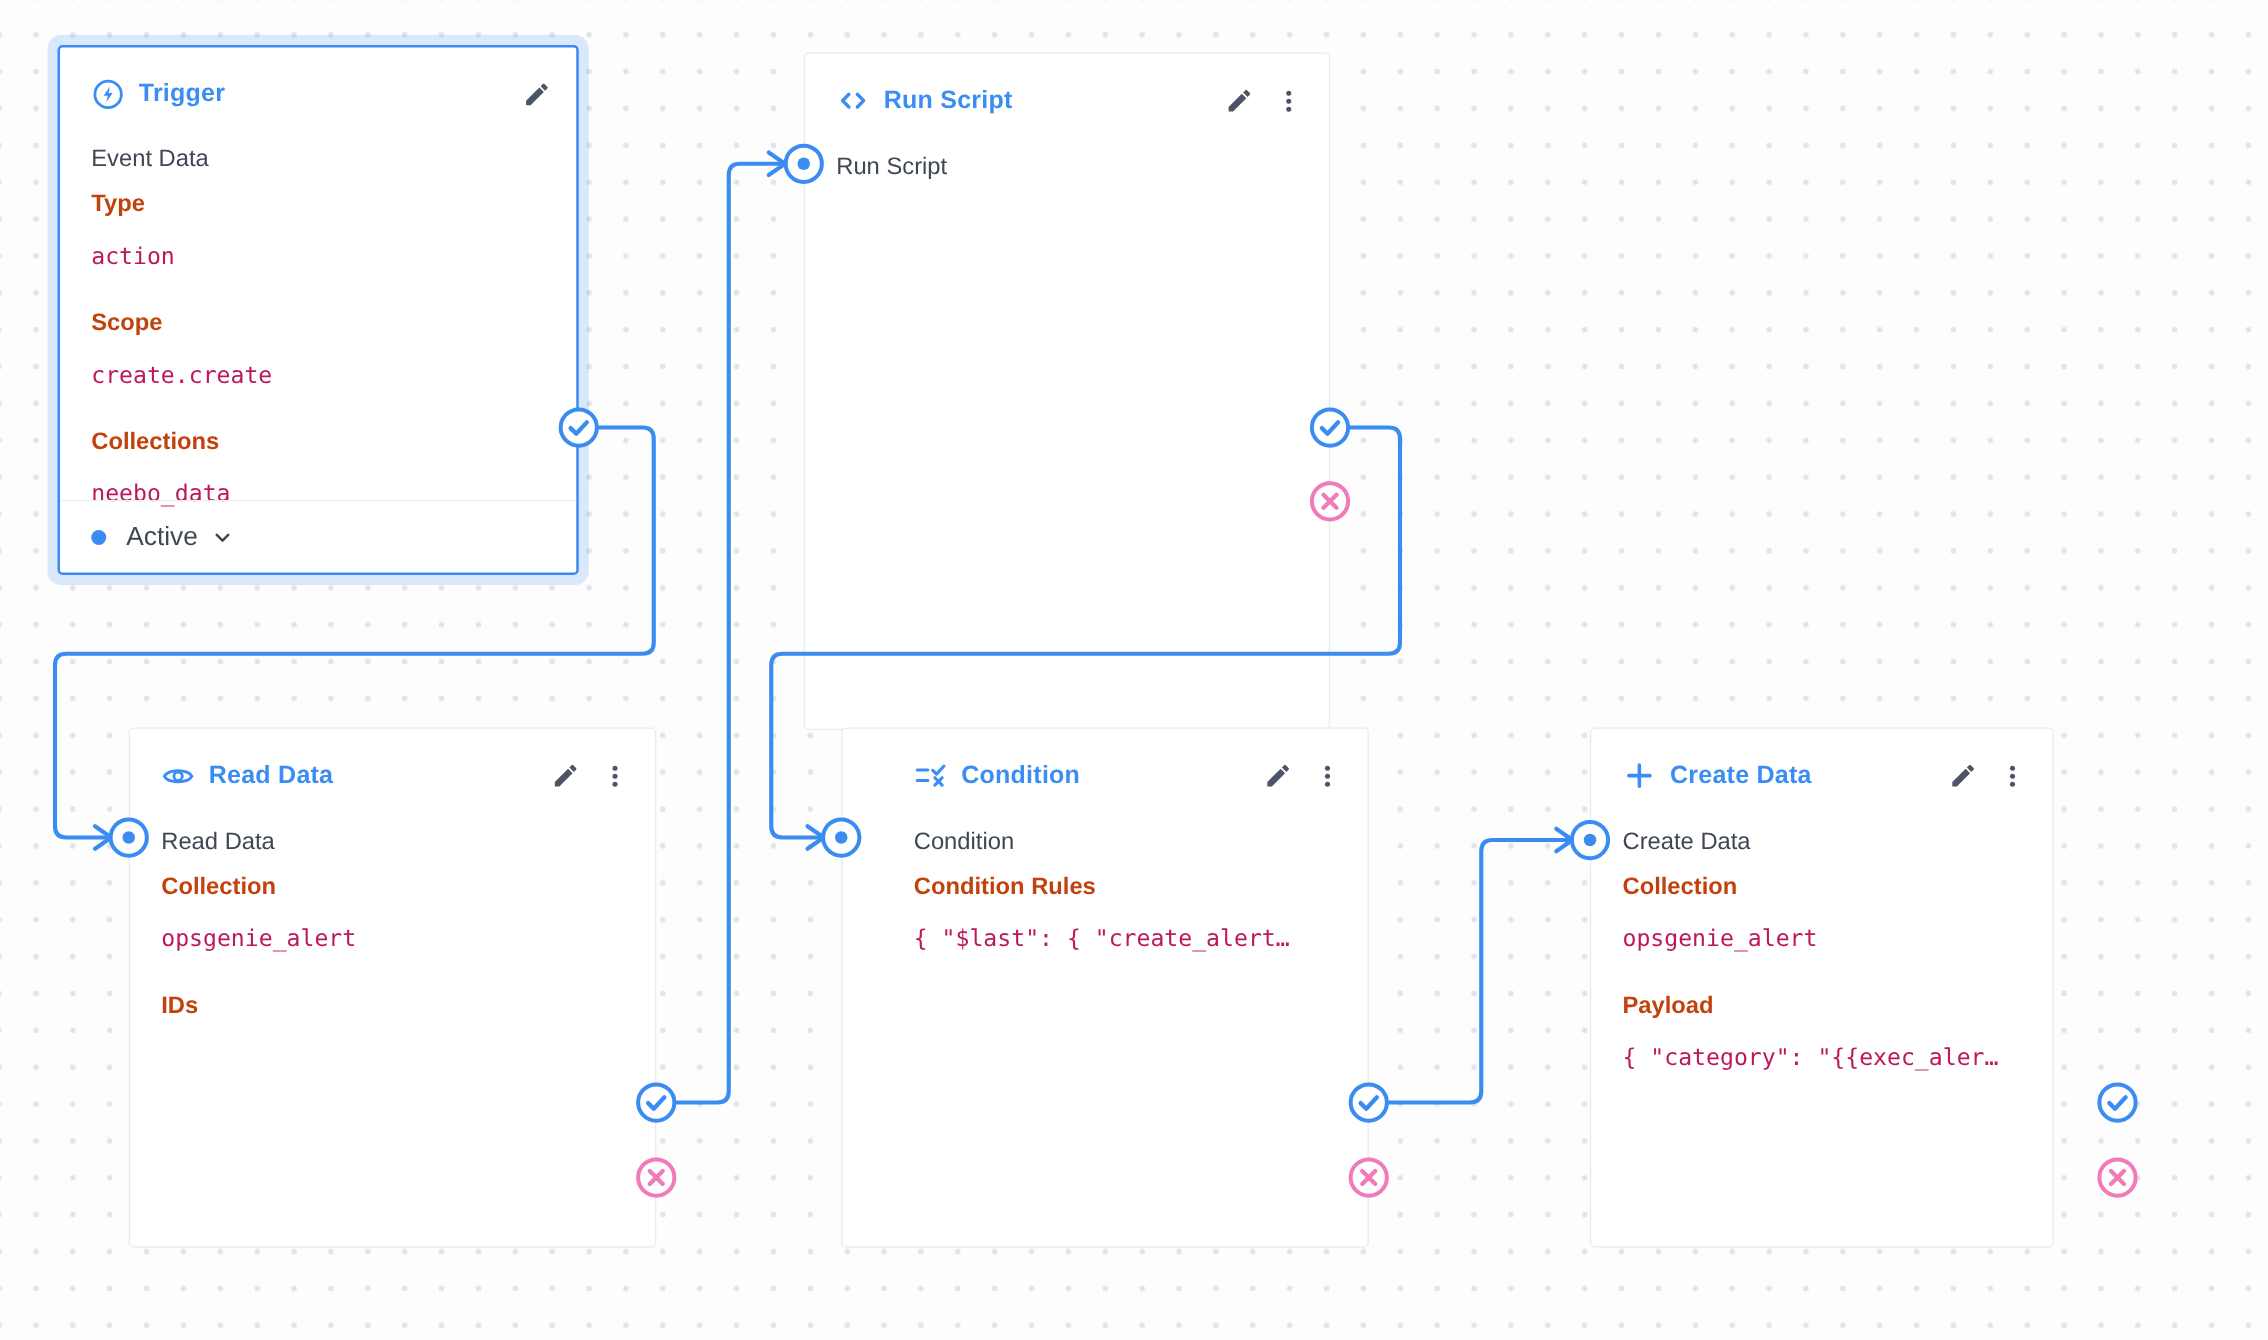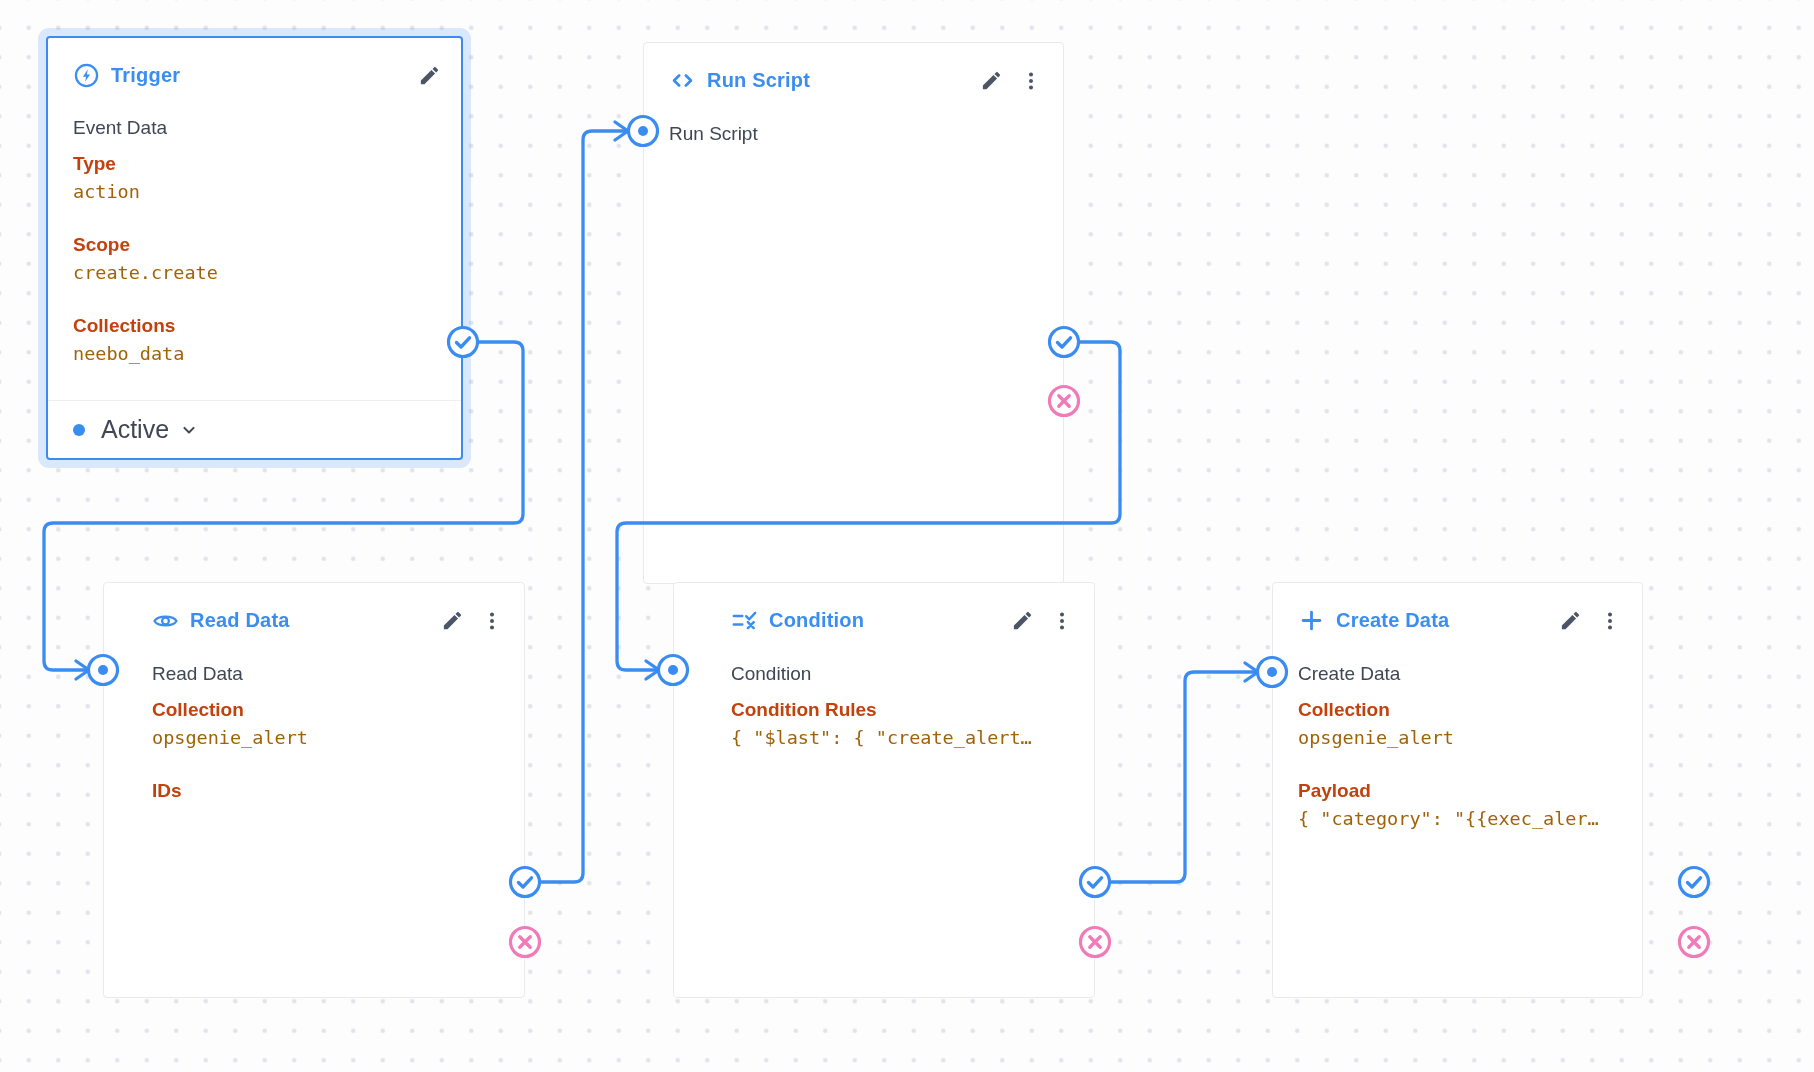--- a/index.html
+++ b/index.html
@@ -21,30 +21,30 @@
     box-shadow:0 0 0 8px rgba(58,140,241,0.18);
   }
   .card-head{display:flex;align-items:center;padding:24px 20px 0 25px;}
   .head-icon{width:27px;height:27px;flex:0 0 auto;display:flex;align-items:center;}
   .card-title{font-size:20px;font-weight:700;color:#3a8df2;margin-left:11px;letter-spacing:0.2px;}
   .head-actions{margin-left:auto;display:flex;align-items:center;gap:16px;}
   .icon-btn{width:24px;height:24px;cursor:pointer;display:flex;align-items:center;justify-content:center;}
   .name-row{margin:27px 25px 0;font-size:19px;color:#3f4654;line-height:26px;}
   .f-label{margin:9px 25px 0;font-size:19px;font-weight:700;color:#c2410c;line-height:27px;}
   .f-label.gap{margin-top:26px;}
-  .f-value{margin:2px 25px 0;font-family:"DejaVu Sans Mono","Liberation Mono",monospace;
-    font-size:18.5px;color:#a16207;line-height:26px;white-space:nowrap;overflow:hidden;}
+  .f-value{margin:16px 25px 0;font-family:"DejaVu Sans Mono","Liberation Mono",monospace;
+    font-size:18.5px;color:#be185d;line-height:26px;white-space:nowrap;overflow:hidden;}
   .t-sub{margin:25px 25px 0;font-size:19px;color:#3f4654;line-height:27px;}
   .trigger-footer{
     position:absolute;left:0;right:0;bottom:0;height:57px;
     border-top:1.5px solid #edeff3;display:flex;align-items:center;
     padding:0 25px;cursor:pointer;
   }
   .status-dot{width:12px;height:12px;border-radius:50%;background:#3a8cf1;flex:0 0 auto;}
-  .status-label{margin-left:16px;font-size:25px;color:#3f4654;}
+  .status-label{margin-left:16px;font-size:21px;color:#3f4654;}
   .chev{margin-left:10px;display:flex;align-items:center;}
   .edges-layer{position:absolute;left:0;top:0;width:1814px;height:1072px;z-index:6;pointer-events:none;}
 </style>
 </head>
 <body>
 
 <div class="canvas">
 
   <div class="node-card trigger-card" style="left:46px;top:36px;width:417px;height:424px;">
     <div class="card-head">
@@ -101,21 +101,21 @@
             <circle cx="12" cy="5" r="2.2"></circle>
               <circle cx="12" cy="12" r="2.2"></circle>
               <circle cx="12" cy="19" r="2.2"></circle>
           </svg>
         </span>
       </span>
     </div>
     <div class="name-row">Run Script</div>
   </div>
 
-  <div class="node-card" style="left:103px;top:582px;width:422px;height:416px;padding-left:23px;">
+  <div class="node-card" style="left:103px;top:582px;width:422px;height:416px;">
     <div class="card-head">
       <span class="head-icon">
         <svg width="28" height="28" viewBox="0 0 24 24" fill="none">
           <path d="M2.2 12 C5.2 6.8 18.8 6.8 21.8 12 C18.8 17.2 5.2 17.2 2.2 12 Z" stroke="#3a8df2" stroke-width="2"></path>
           <circle cx="12" cy="12" r="3" stroke="#3a8df2" stroke-width="2"></circle>
         </svg>
       </span>
       <span class="card-title">Read Data</span>
       <span class="head-actions">
         <span class="icon-btn">

